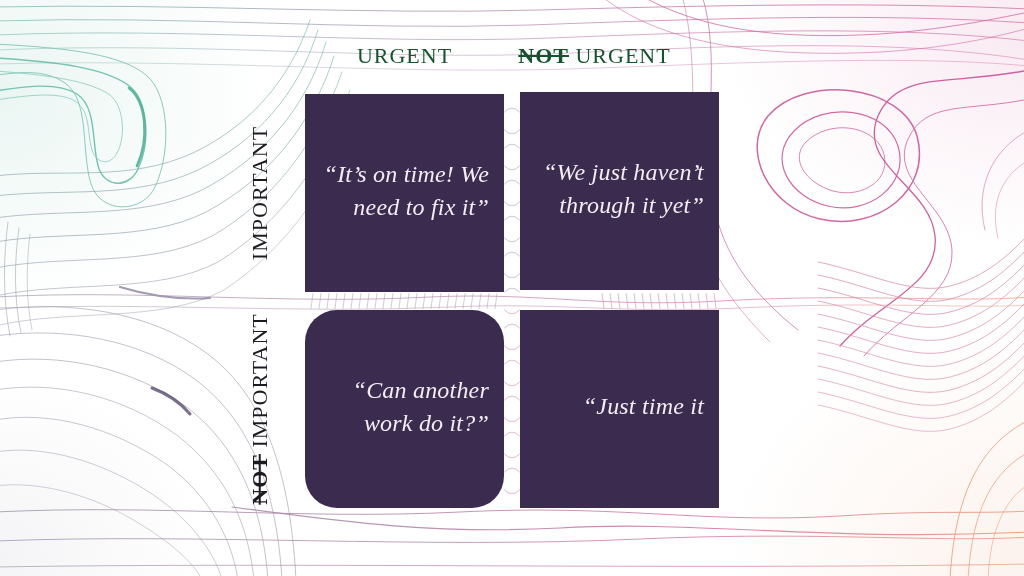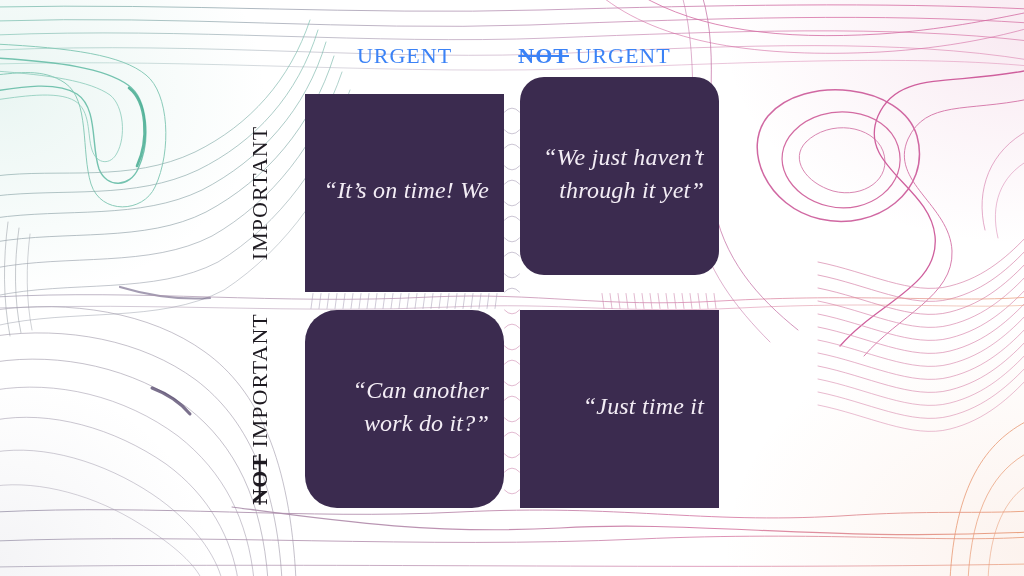--- a/index.html
+++ b/index.html
@@ -13,30 +13,30 @@
       radial-gradient(380px 300px at 0% 16%,  rgba(124,197,178,.16), transparent 70%),
       radial-gradient(430px 300px at 100% 6%, rgba(211,107,162,.14), transparent 70%),
       radial-gradient(430px 330px at 100% 96%,rgba(232,154,116,.12), transparent 70%),
       radial-gradient(300px 260px at 0% 97%,  rgba(150,150,170,.10), transparent 70%);
   }
   svg.contours { position:absolute; left:0; top:0; }
 
   .quad { position:absolute; width:199px; height:198px; background:#3b2b4f;
           display:flex; align-items:center; justify-content:flex-end; }
   .q-tl { left:305px; top:94px; }
-  .q-tr { left:520px; top:77px;border-radius:24px; }
+  .q-tr { left:520px; top:92px; }
   .q-bl { left:305px; top:310px;border-radius:32px; }
   .q-br { left:520px; top:310px; }
   .qtext { text-align:right; padding:0 15px 4px 4px; color:#f3edf5;
            font-style:italic; font-size:24px; line-height:1.38; letter-spacing:.2px; }
   .qline { display:block; white-space:nowrap; }
   .bold-line { font-style:normal; font-weight:700; }
 
   .col-header { position:absolute; top:43px; width:199px; text-align:center;
-                font-size:22px; letter-spacing:1px; color:#3b82f6; white-space:nowrap; }
+                font-size:22px; letter-spacing:1px; color:#14532d; white-space:nowrap; }
   .urgent-h { left:305px; }
   .not-urgent-h { left:495px; }
   .not { font-weight:700; text-decoration:line-through; text-decoration-thickness:2px; }
 
   .row-label { position:absolute; left:238px; width:44px; height:198px;
                display:flex; align-items:center; justify-content:center; }
   .important-l { top:94px; }
   .not-important-l { top:310px; }
   .row-label .vert { transform:rotate(-90deg); white-space:nowrap;
                      font-size:22px; letter-spacing:1px; color:#1e1a21; }
@@ -183,20 +183,21 @@
   <div class="row-label not-important-l">
     <span class="vert">
       <span class="not">NOT</span>
       <span>IMPORTANT</span>
     </span>
   </div>
 
   <div class="quad q-tl">
     <div class="qtext">
       <span class="qline">“It’s on time! We</span>
+      <span class="qline">need to fix it”</span>
     </div>
   </div>
   <div class="quad q-tr">
     <div class="qtext">
       <span class="qline">“We just haven’t</span>
       <span class="qline">through it yet”</span>
     </div>
   </div>
   <div class="quad q-bl">
     <div class="qtext">

